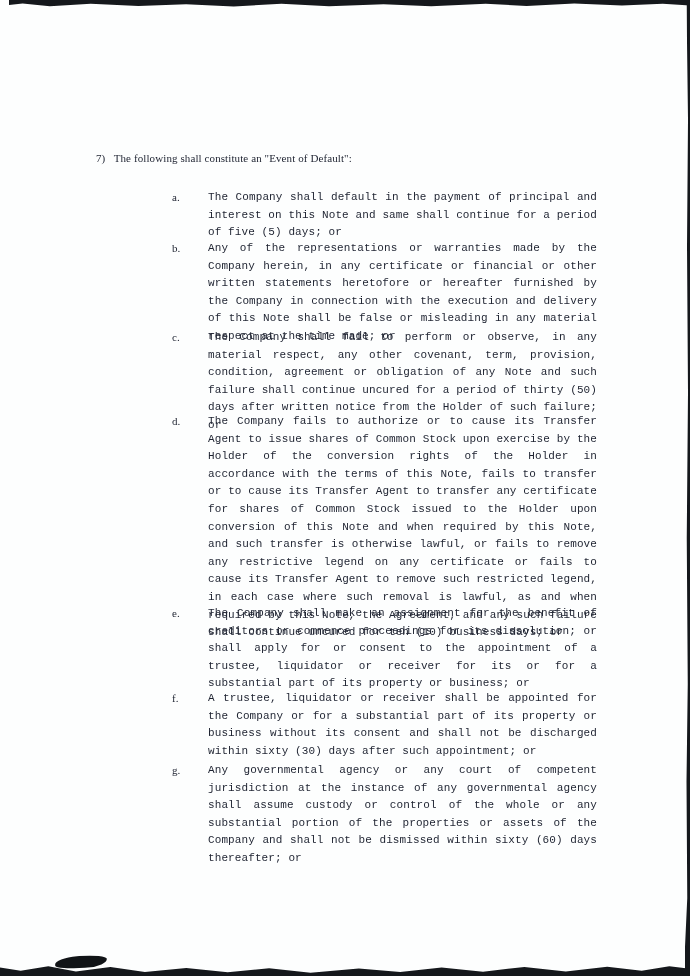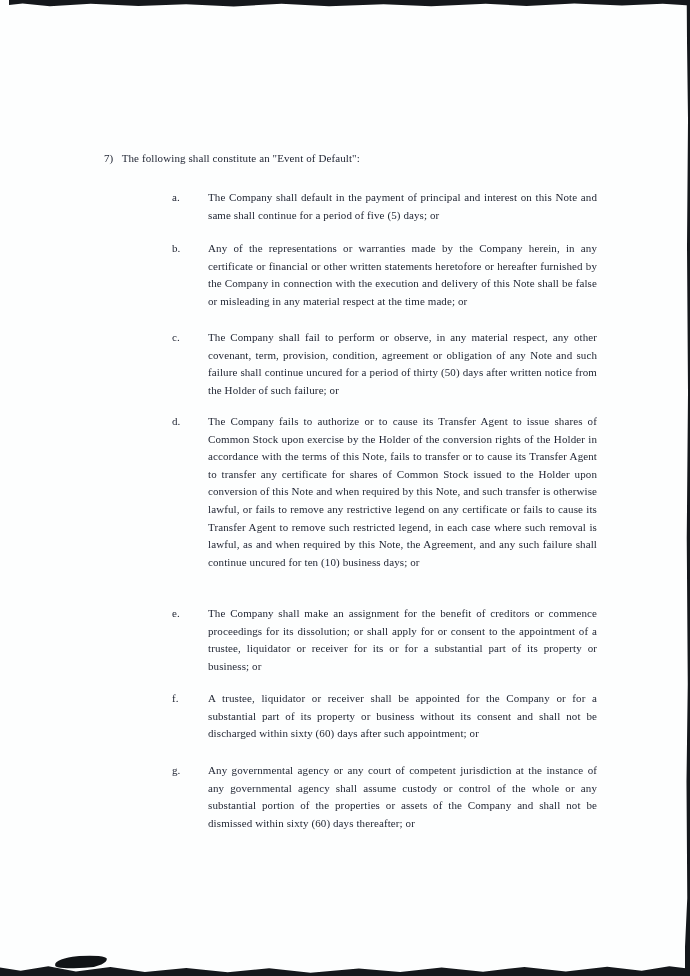--- a/index.html
+++ b/index.html
@@ -52,41 +52,42 @@
   .doc {
     position: absolute;
     inset: 0;
     font-size: 11px;
     line-height: 17.6px;
     letter-spacing: 0.1px;
   }
   .item7 {
     position: absolute;
     top: 150px;
-    left: 104px;
+    left: 96px;
     width: 500px;
     white-space: nowrap;
   }
   .item7 .num { display: inline-block; width: 15px; }
   .sub {
     position: absolute;
     left: 172px;
     width: 425px;
     display: flex;
     align-items: flex-start;
   }
   .sub .letter {
     flex: 0 0 36px;
     width: 36px;
   }
   .sub .text {
     flex: 1 1 auto;
     width: 389px;
     text-align: justify;
     text-align-last: left;
+    font-family: Liberation Mono, monospace;
   }
   #subitems .sub:nth-of-type(1) { top: 189px; }
   #subitems .sub:nth-of-type(2) { top: 240px; }
   #subitems .sub:nth-of-type(3) { top: 329px; }
   #subitems .sub:nth-of-type(4) { top: 413px; }
   #subitems .sub:nth-of-type(5) { top: 605px; }
   #subitems .sub:nth-of-type(6) { top: 690px; }
   #subitems .sub:nth-of-type(7) { top: 762px; }
 </style>
 </head>
@@ -128,21 +129,21 @@
         <div class="text">The Company fails to authorize or to cause its Transfer Agent to issue shares of Common Stock upon exercise by the Holder of the conversion rights of the Holder in accordance with the terms of this Note, fails to transfer or to cause its Transfer Agent to transfer any certificate for shares of Common Stock issued to the Holder upon conversion of this Note and when required by this Note, and such transfer is otherwise lawful, or fails to remove any restrictive legend on any certificate or fails to cause its Transfer Agent to remove such restricted legend, in each case where such removal is lawful, as and when required by this Note, the Agreement, and any such failure shall continue uncured for ten (10) business days; or</div>
       </div>
 
       <div class="sub">
         <div class="letter">e.</div>
         <div class="text">The Company shall make an assignment for the benefit of creditors or commence proceedings for its dissolution; or shall apply for or consent to the appointment of a trustee, liquidator or receiver for its or for a substantial part of its property or business; or</div>
       </div>
 
       <div class="sub">
         <div class="letter">f.</div>
-        <div class="text">A trustee, liquidator or receiver shall be appointed for the Company or for a substantial part of its property or business without its consent and shall not be discharged within sixty (60) days after such appointment; or</div>
+        <div class="text">A trustee, liquidator or receiver shall be appointed for the Company or for a substantial part of its property or business without its consent and shall not be discharged within sixty (30) days after such appointment; or</div>
       </div>
 
       <div class="sub">
         <div class="letter">g.</div>
         <div class="text">Any governmental agency or any court of competent jurisdiction at the instance of any governmental agency shall assume custody or control of the whole or any substantial portion of the properties or assets of the Company and shall not be dismissed within sixty (60) days thereafter; or</div>
       </div>
     </div>
 
   </div>
 </div>

